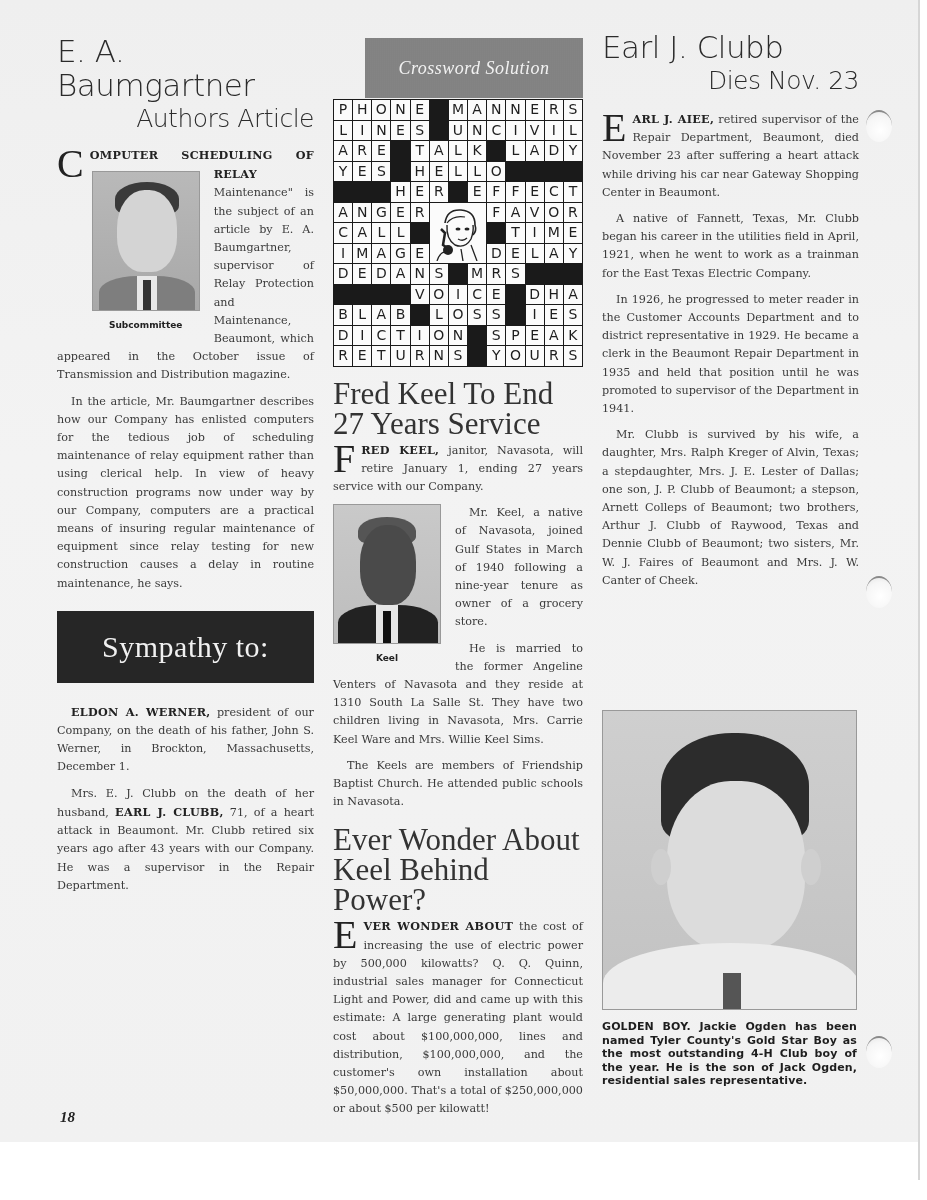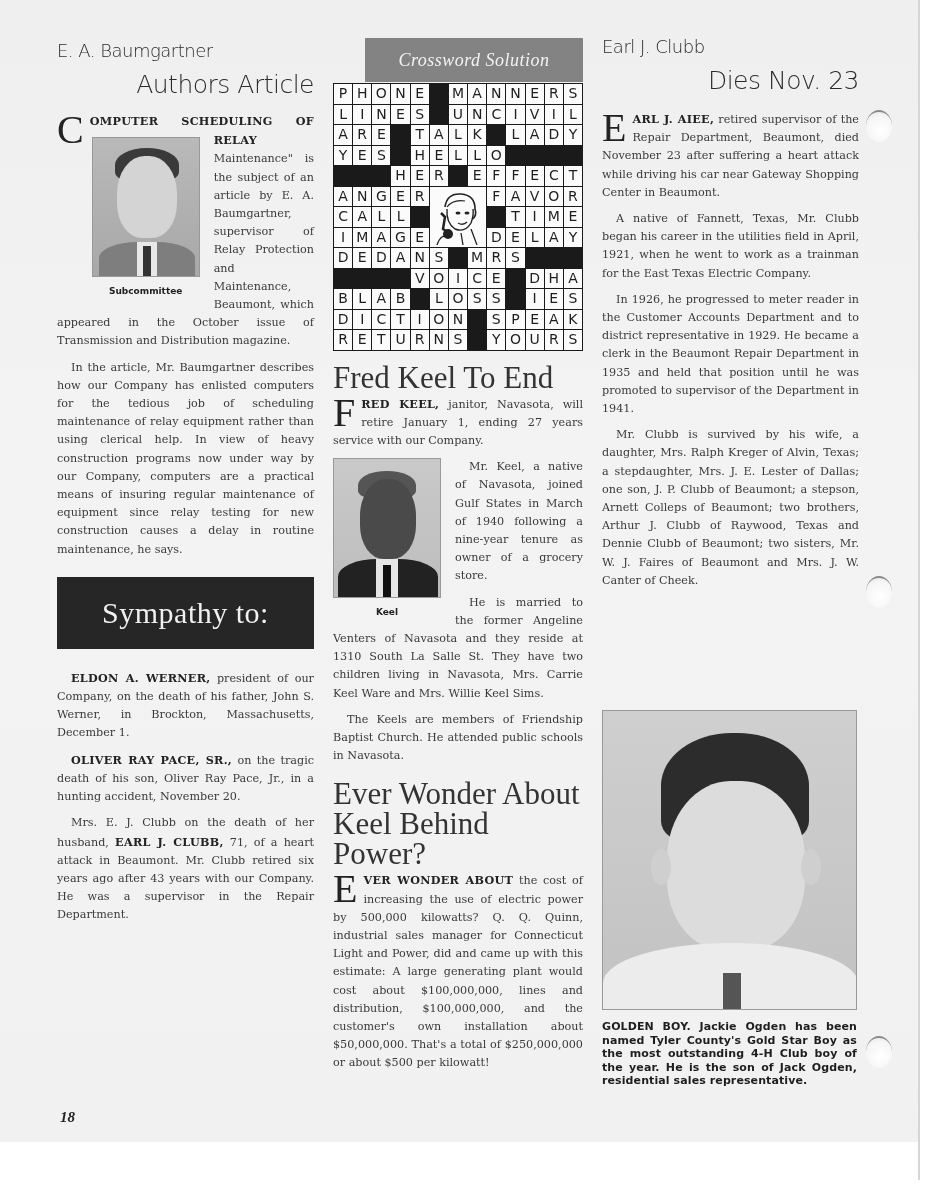--- a/index.html
+++ b/index.html
@@ -17,21 +17,21 @@
     background: radial-gradient(circle at 55% 60%, #ffffff 0%, #f6f6f6 60%, #e4e4e4 100%);
     border-top: 2px solid #8a8a8a;
   }
 
   .col { position: absolute; }
   .col-left { left: 57px; top: 34px; width: 257px; }
   .col-mid { left: 333px; top: 38px; width: 250px; }
   .col-right { left: 602px; top: 30px; width: 257px; }
 
   .sans-head { font-family: "DejaVu Sans", sans-serif; font-weight: 300; color: #2b2b2b; letter-spacing: -0.5px; }
-  .head-l1 { font-size: 18px; line-height: 34px; }
+  .head-l1 { font-size: 31px; line-height: 34px; }
   .head-l2 { font-size: 25px; line-height: 34px; text-align: right; }
 
   .serif-head { font-family: "Liberation Serif", serif; color: #333; font-size: 31px; line-height: 30px; }
 
   .body-text {
     font-family: "DejaVu Serif", serif; font-size: 11.2px; line-height: 18.2px;
     text-align: justify; color: #3a3a3a;
   }
   .body-text p { text-indent: 14px; margin-bottom: 8px; }
   .body-text p.noindent { text-indent: 0; }
@@ -51,21 +51,21 @@
   .hair { position: absolute; border-radius: 50% 50% 30% 30%; }
   .suit { position: absolute; border-radius: 40% 40% 0 0; }
 
   .sympathy-banner {
     background: #262626; color: #f0f0f0; height: 72px; margin-top: 18px;
     font-family: "Liberation Serif", serif; font-size: 30px; display: flex; align-items: center; justify-content: center;
     letter-spacing: 0.5px;
   }
 
   .xw-header {
-    height: 44px; background: repeating-linear-gradient(90deg, #7a7a7a 0px, #8a8a8a 1px, #7d7d7d 2px);
+    height: 60px; background: repeating-linear-gradient(90deg, #7a7a7a 0px, #8a8a8a 1px, #7d7d7d 2px);
     display: flex; align-items: center; justify-content: center;
     font-family: "Liberation Serif", serif; font-style: italic; color: #f2f2f2; font-size: 18px; letter-spacing: 0.5px; margin-left: 32px;
   }
   .xw-grid {
     display: grid; grid-template-columns: repeat(13, 1fr); grid-template-rows: repeat(13, 19.5px);
     border: 1.5px solid #1a1a1a; background: #1a1a1a; gap: 1px; position: relative; margin-top: 1px;
   }
   .xw-cell {
     background: #fbfbfb; font-family: "DejaVu Sans", sans-serif; font-size: 14px; line-height: 19px;
     text-align: center; color: #1e1e1e;
@@ -118,23 +118,20 @@
       </p>
       <p style="clear:both;">In the article, Mr. Baumgartner describes how our Company has enlisted computers for the tedious job of scheduling maintenance of relay equipment rather than using clerical help. In view of heavy construction programs now under way by our Company, computers are a practical means of insuring regular maintenance of equipment since relay testing for new construction causes a delay in routine maintenance, he says.</p>
     </div>
   </div>
 
   <div>
     <div class="sympathy-banner">Sympathy to:</div>
     <div class="body-text" style="margin-top:20px;">
       <p>
         <span class="bold">ELDON A. WERNER,</span><span> president of our Company, on the death of his father, John S. Werner, in Brockton, Massachusetts, December 1.</span>
-      </p>
-      <p>
-        <span class="bold">OLIVER RAY PACE, SR.,</span><span> on the tragic death of his son, Oliver Ray Pace, Jr., in a hunting accident, November 20.</span>
       </p>
       <p>
         <span>Mrs. E. J. Clubb on the death of her husband, </span><span class="bold">EARL J. CLUBB,</span><span> 71, of a heart attack in Beaumont. Mr. Clubb retired six years ago after 43 years with our Company. He was a supervisor in the Repair Department.</span>
       </p>
     </div>
   </div>
 </div>
 
 <div class="col col-mid">
   <div>
@@ -321,20 +318,21 @@
           <path d="M10 24 L14 28 L12 40 L18 44" fill="none" stroke="#222" stroke-width="2.5"></path>
           <circle cx="17" cy="45" r="5" fill="#222"></circle>
           <path d="M6 56 Q10 44 18 48 M30 44 L32 56 M40 40 L46 56" fill="none" stroke="#222" stroke-width="1.3"></path>
         </svg>
       </div>
       </div>
   </div>
 
   <div style="margin-top:12px;">
     <div class="serif-head">Fred Keel To End</div>
+    <div class="serif-head">27 Years Service</div>
     <div class="body-text" style="margin-top:2px;">
       <p class="noindent">
         <span class="dropcap">F</span>
         <span class="bold">RED KEEL,</span><span> janitor, Navasota, will retire January 1, ending 27 years service with our Company.</span>
       </p>
       <span class="fig-left" style="display:block; width:108px; margin:0 14px 4px 0;">
         <span class="photo" style="display:block; width:108px; height:140px; background: linear-gradient(180deg,#c9c9c9,#bdbdbd);">
           <span class="hair" style="left:24px; top:12px; width:58px; height:28px; background:#555;"></span>
           <span class="face" style="left:26px; top:20px; width:56px; height:80px; background:#4a4a4a;"></span>
           <span class="suit" style="left:4px; top:100px; width:100px; height:44px; background:#222;"></span>

